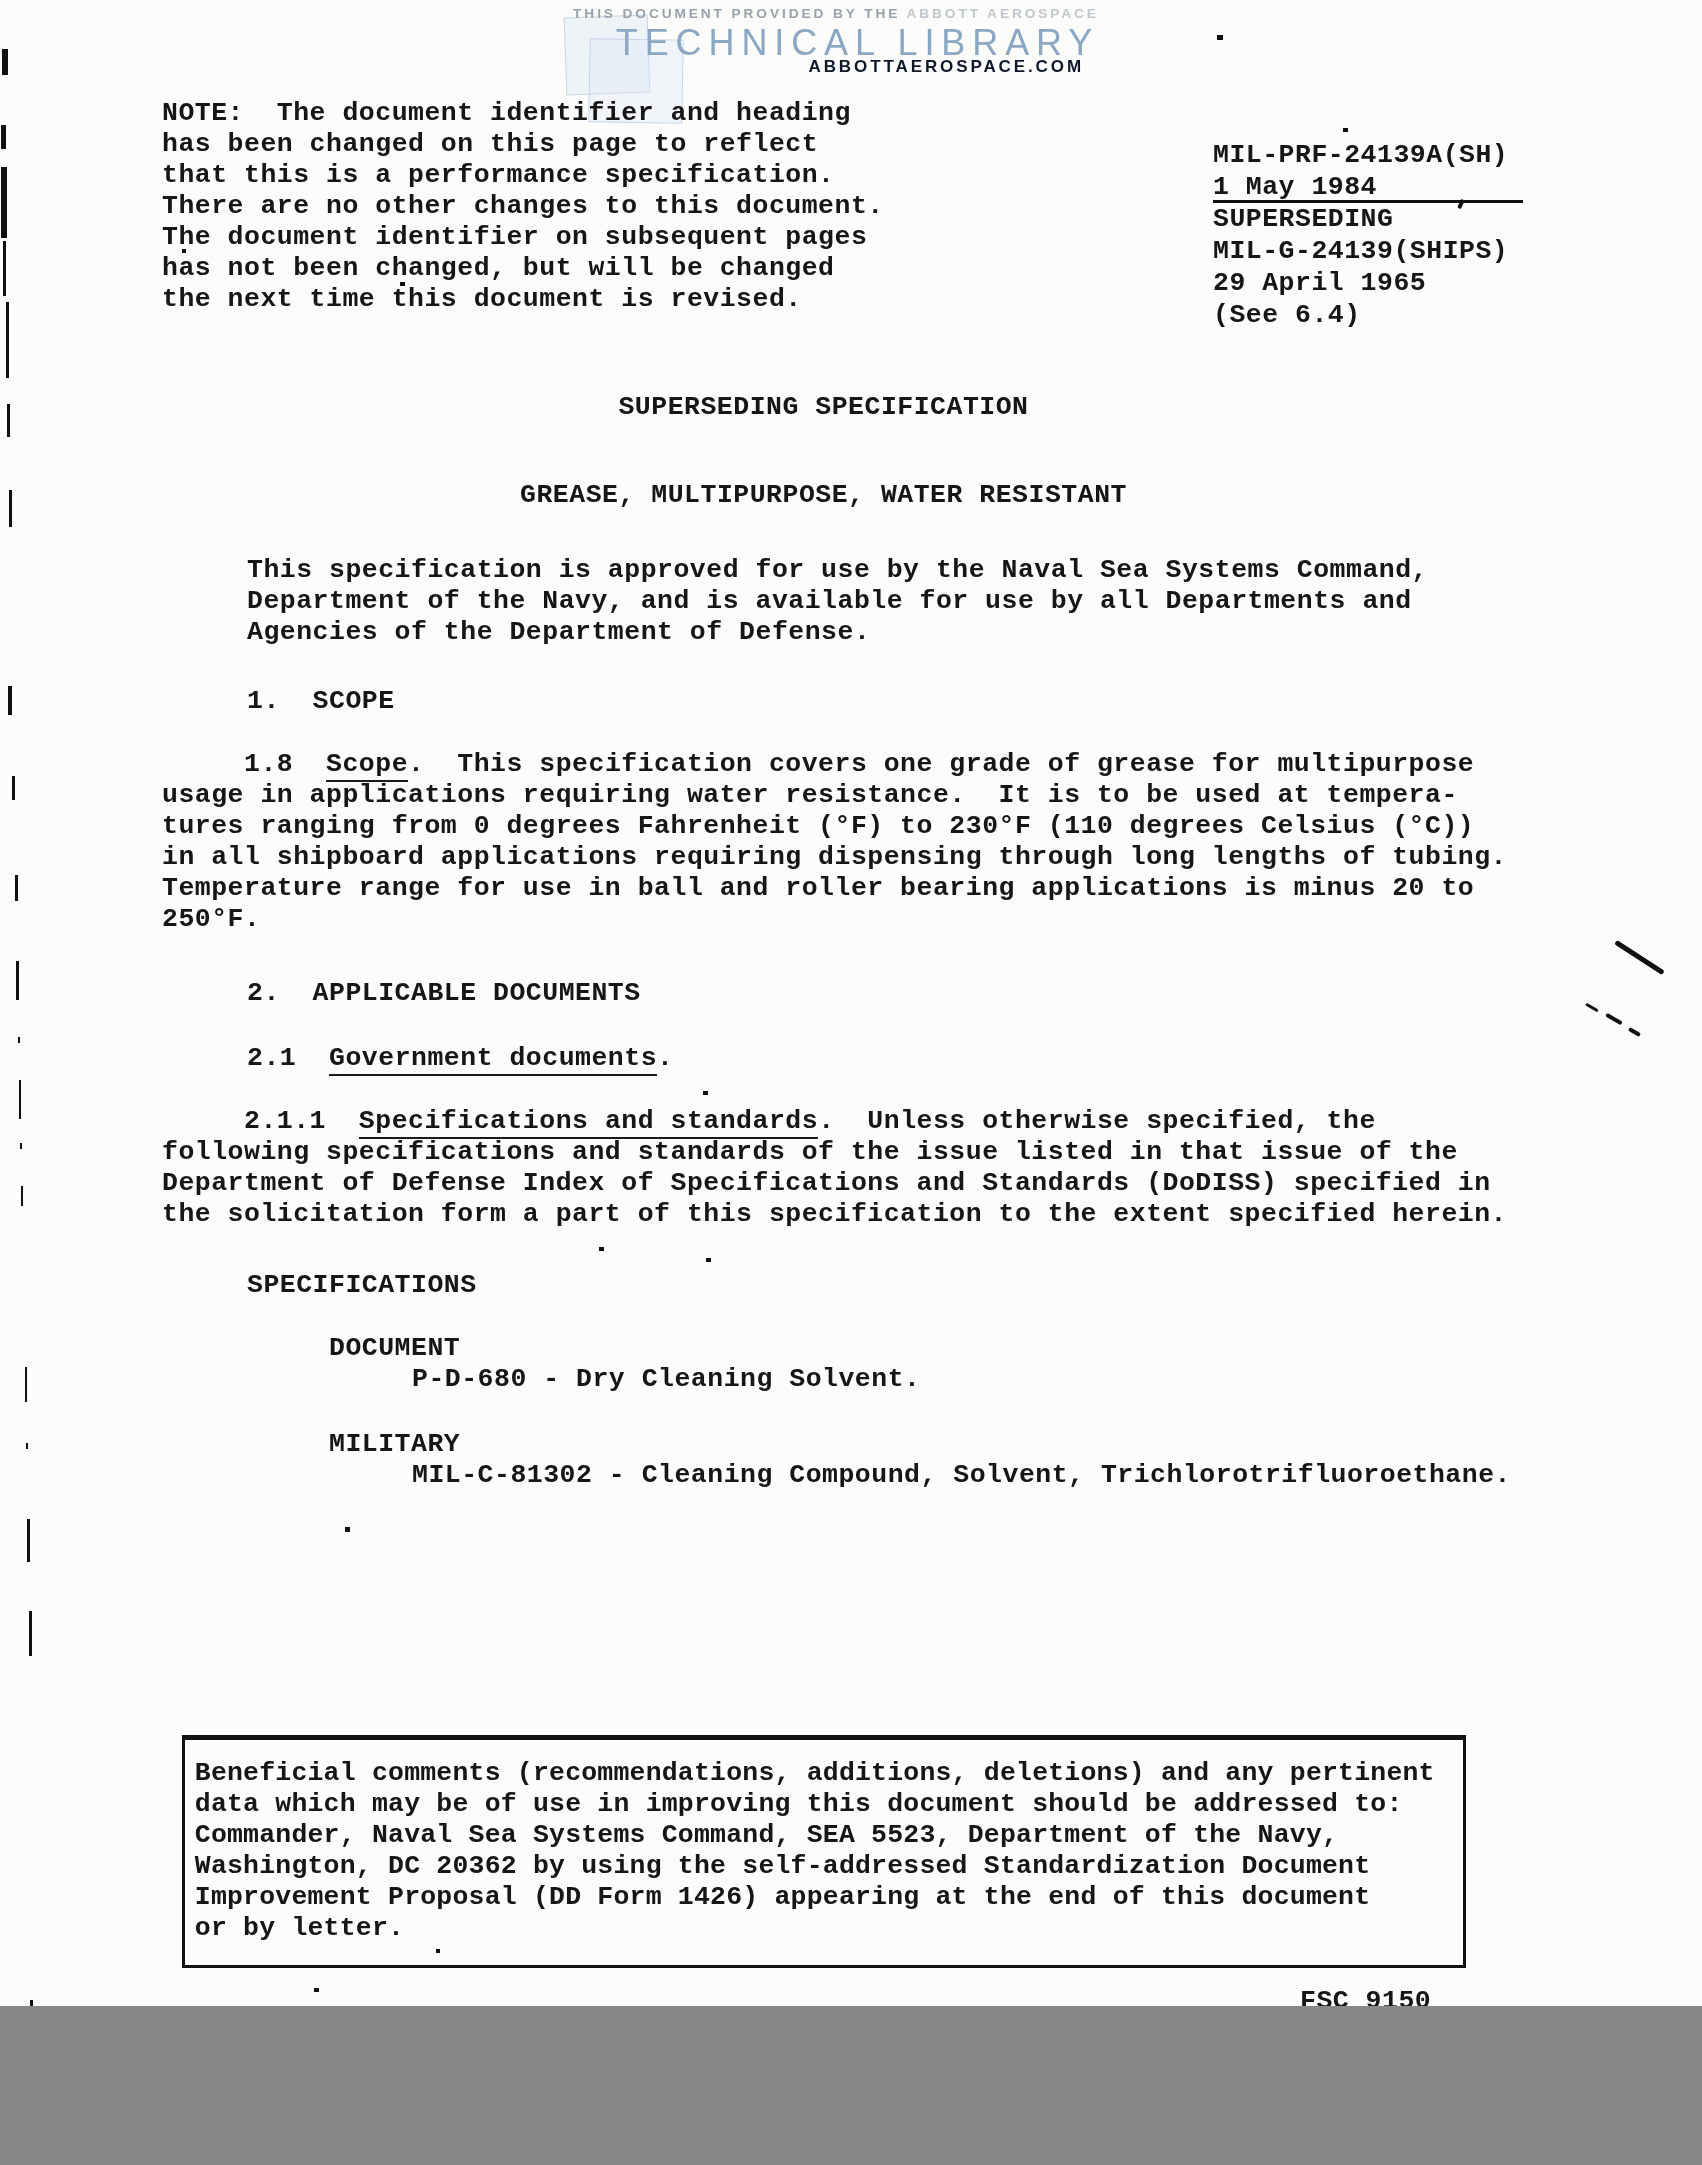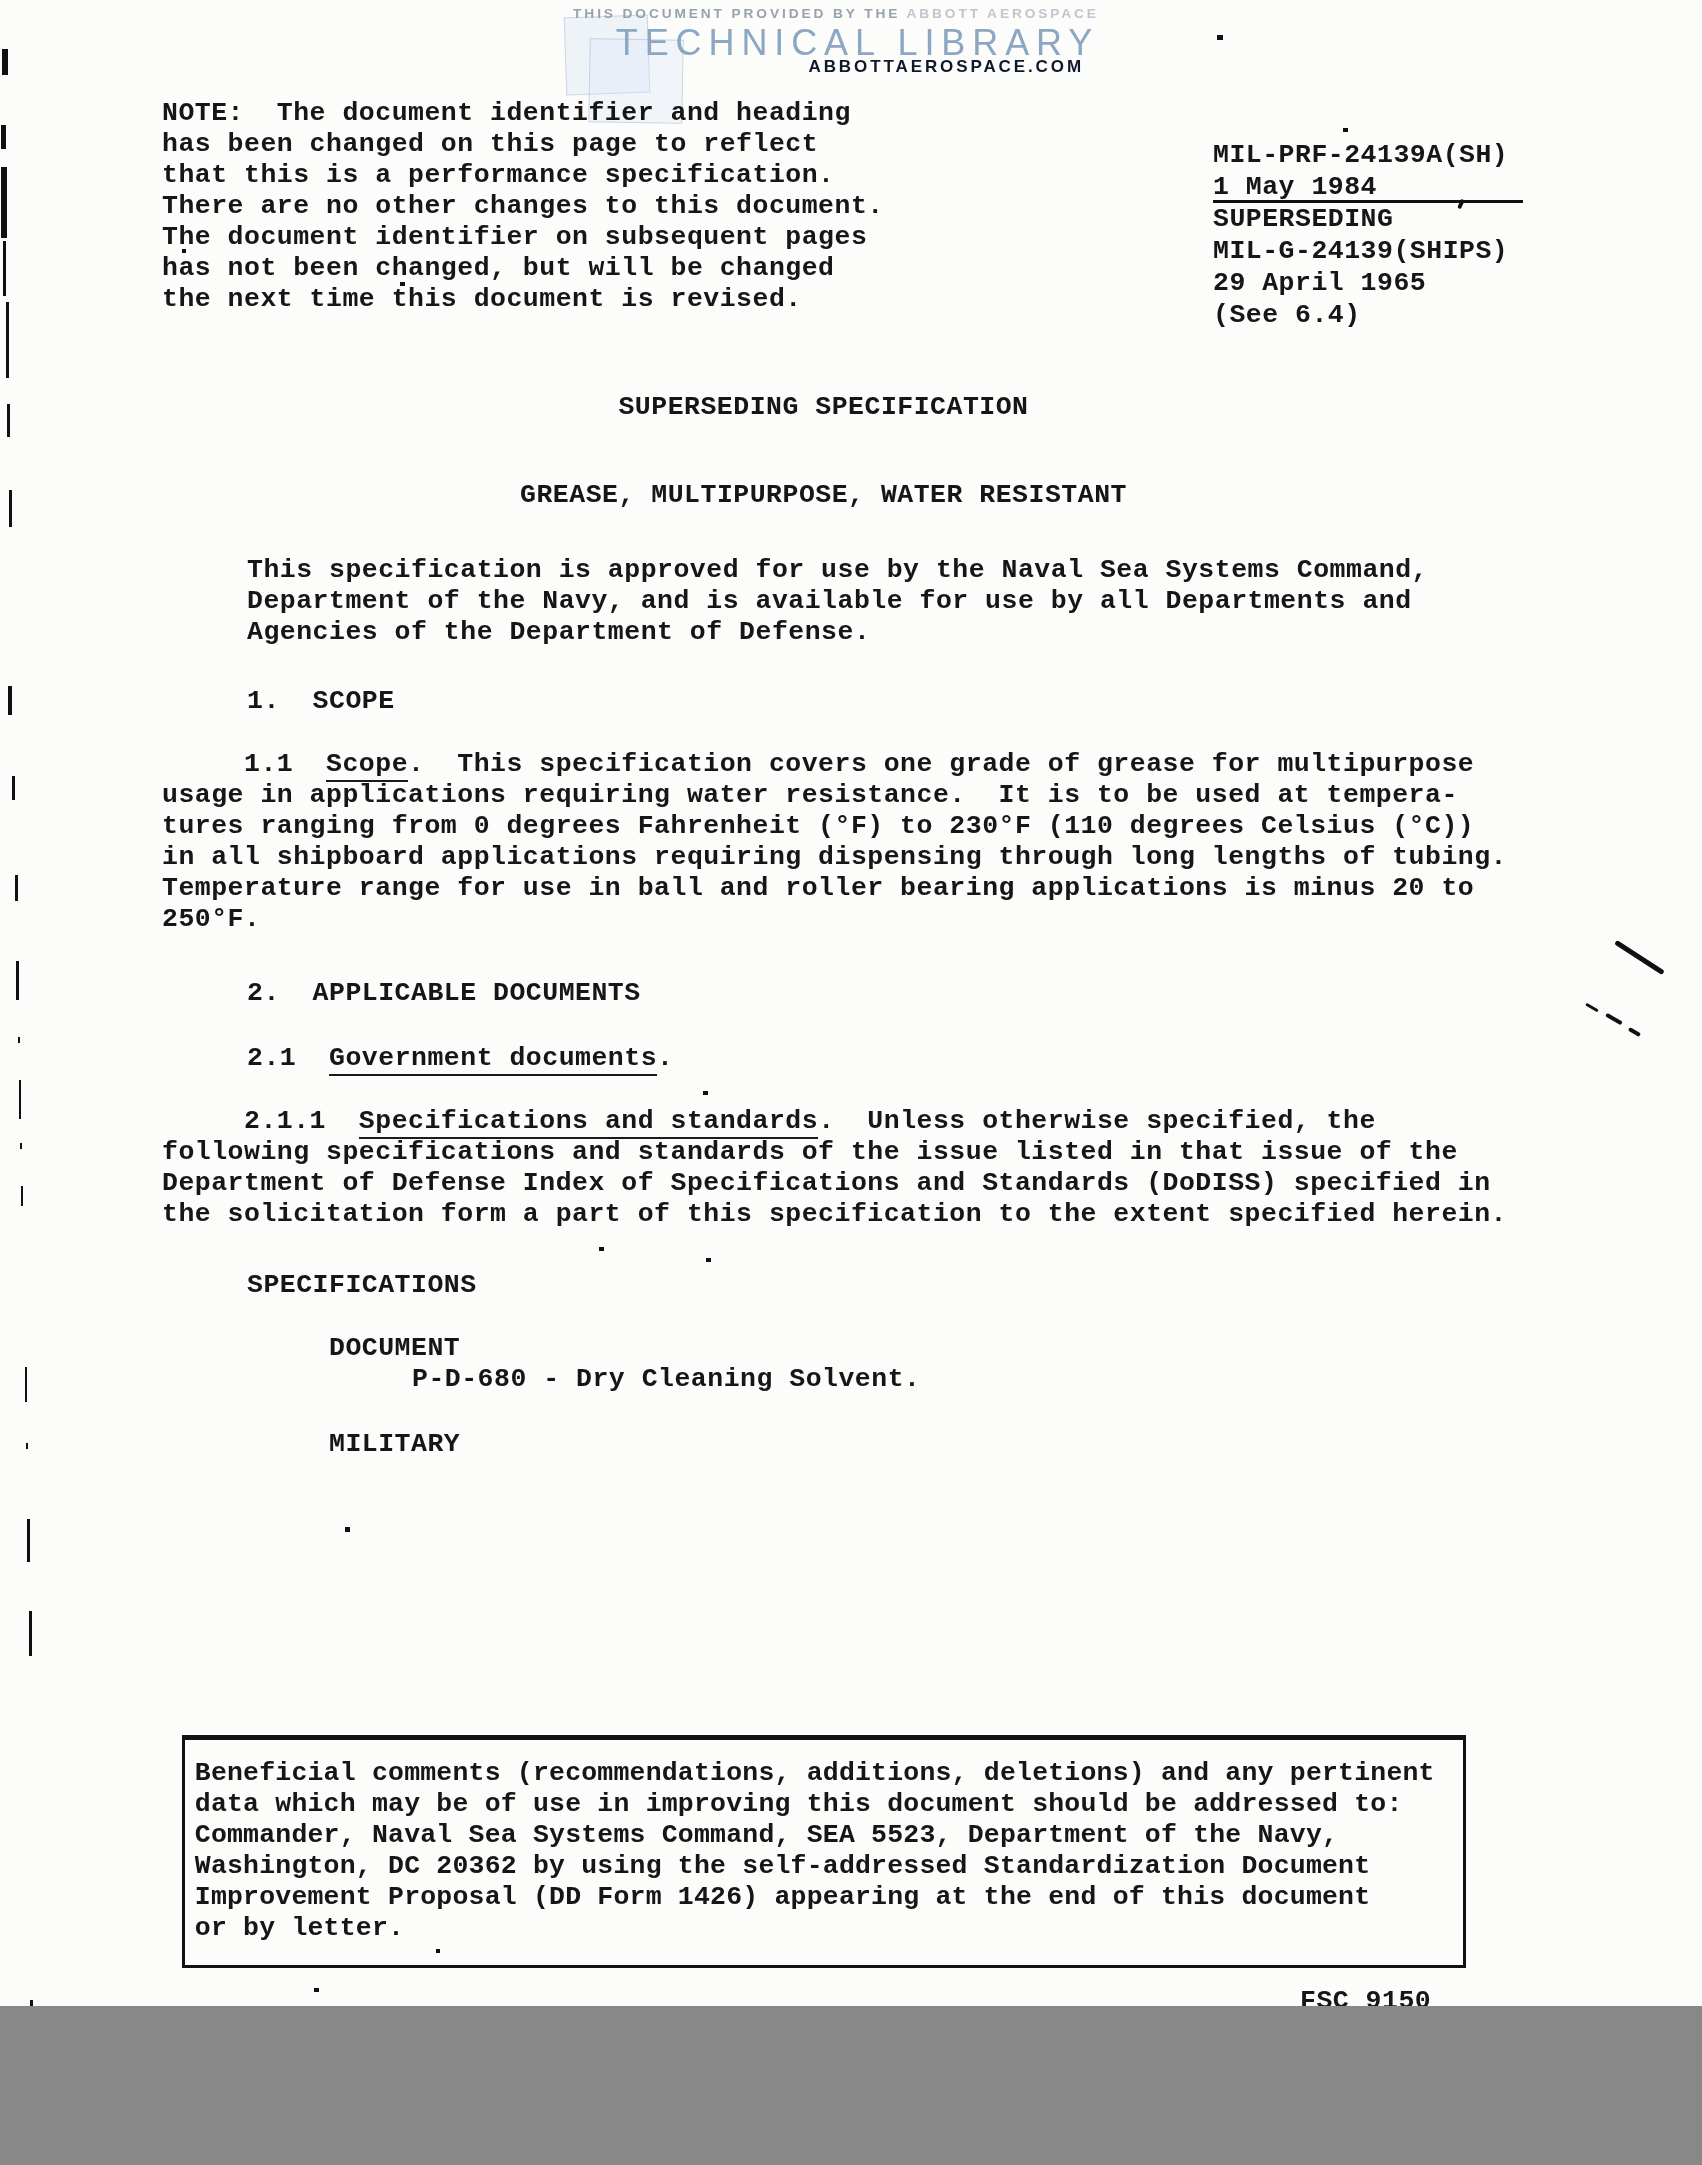--- a/index.html
+++ b/index.html
@@ -87,40 +87,41 @@
 
   <div class="mono centered" style="top:392px;">SUPERSEDING SPECIFICATION</div>
   <div class="mono centered" style="top:480px;">GREASE, MULTIPURPOSE, WATER RESISTANT</div>
 
   <div class="mono" style="left:247px;top:555px;">This specification is approved for use by the Naval Sea Systems Command,
 Department of the Navy, and is available for use by all Departments and
 Agencies of the Department of Defense.</div>
 
   <div class="mono" style="left:247px;top:686px;">1.  SCOPE</div>
 
-  <div class="mono" style="left:162px;top:749px;"><span>     1.1  </span><span class="u">Scope</span><span>.  This specification covers one grade of grease for multipurpose
+  <div class="mono" style="left:162px;top:749px;"><span>     1.8  </span><span class="u">Scope</span><span>.  This specification covers one grade of grease for multipurpose
 usage in applications requiring water resistance.  It is to be used at tempera-
 tures ranging from 0 degrees Fahrenheit (°F) to 230°F (110 degrees Celsius (°C))
 in all shipboard applications requiring dispensing through long lengths of tubing.
 Temperature range for use in ball and roller bearing applications is minus 20 to
 250°F.</span></div>
 
   <div class="mono" style="left:247px;top:978px;">2.  APPLICABLE DOCUMENTS</div>
 
   <div class="mono" style="left:247px;top:1043px;"><span>2.1  </span><span class="u">Government documents</span><span>.</span></div>
 
   <div class="mono" style="left:162px;top:1106px;"><span>     2.1.1  </span><span class="u">Specifications and standards</span><span>.  Unless otherwise specified, the
 following specifications and standards of the issue listed in that issue of the
 Department of Defense Index of Specifications and Standards (DoDISS) specified in
 the solicitation form a part of this specification to the extent specified herein.</span></div>
 
   <div class="mono" style="left:247px;top:1270px;">SPECIFICATIONS</div>
   <div class="mono" style="left:329px;top:1333px;">DOCUMENT</div>
   <div class="mono" style="left:412px;top:1364px;">P-D-680 - Dry Cleaning Solvent.</div>
   <div class="mono" style="left:329px;top:1429px;">MILITARY</div>
+  <div class="mono" style="left:412px;top:1460px;">MIL-C-81302 - Cleaning Compound, Solvent, Trichlorotrifluoroethane.</div>
 
   <div class="comment-box">
     <div class="mono">Beneficial comments (recommendations, additions, deletions) and any pertinent
 data which may be of use in improving this document should be addressed to:
 Commander, Naval Sea Systems Command, SEA 5523, Department of the Navy,
 Washington, DC 20362 by using the self-addressed Standardization Document
 Improvement Proposal (DD Form 1426) appearing at the end of this document
 or by letter.</div>
   </div>
 

